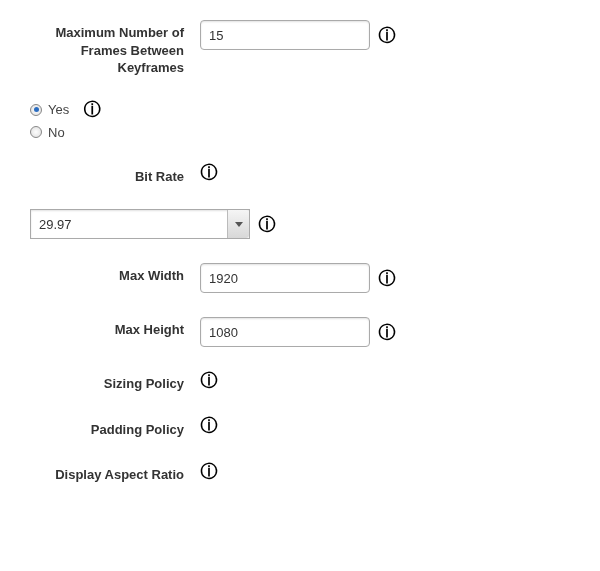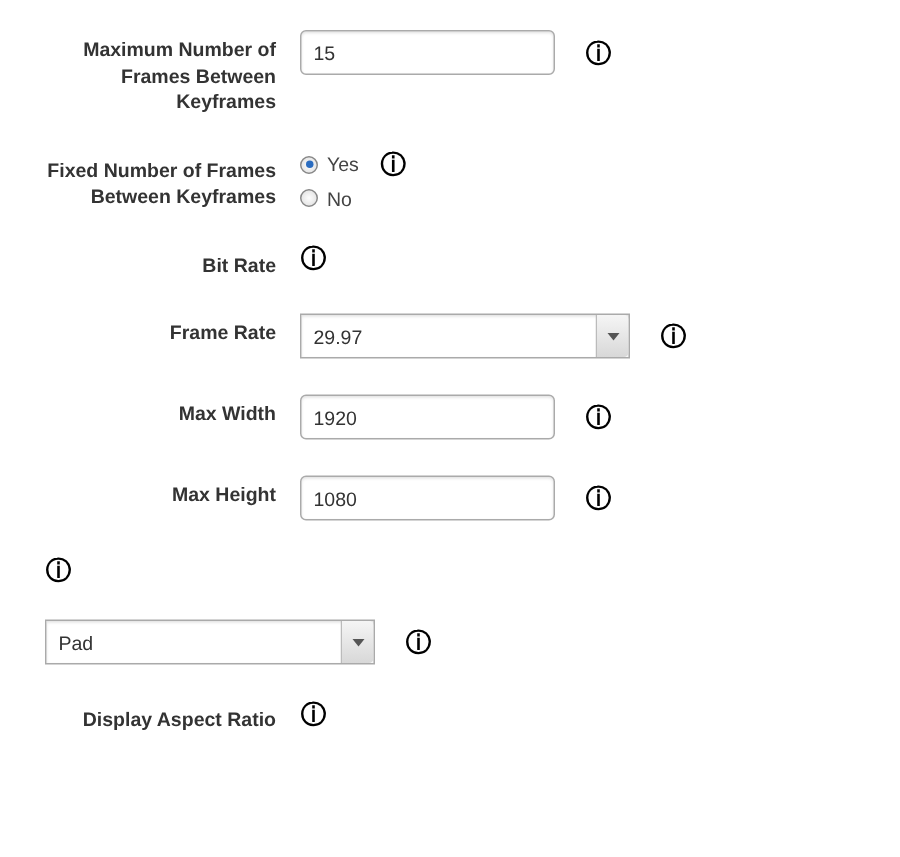--- a/index.html
+++ b/index.html
@@ -26,21 +26,21 @@
     text-align: right;
     font-weight: bold;
     color: #333;
     padding-right: 16px;
     line-height: 1.35;
     padding-top: 4px;
   }
   .control {
     display: flex;
     align-items: center;
-    gap: 20px;
+    gap: 8px;
   }
   .text-input {
     height: 30px;
     border: 1px solid #aaa;
     border-radius: 4px;
     padding: 0 8px;
     font-size: 13px;
     color: #333;
     box-shadow: inset 0 1px 2px rgba(0,0,0,0.12), 0 1px 0 #fff;
     background: #fff;
@@ -138,21 +138,20 @@
 
   <div class="row">
     <div class="label">Maximum Number of Frames Between Keyframes</div>
     <div class="control">
       <input class="text-input w-short" type="text" value="15" style="">
       <span class="info">ⓘ</span>
     </div>
   </div>
 
   <div class="row">
-    <div class="label">Fixed Number of Frames Between Keyframes</div>
     <div class="control">
       <div class="radio-row-inline">
         <div class="radio-col">
           <div class="radio-line">
             <span class="radio selected"></span>
             <span class="radio-label">Yes</span>
             <span class="info" style="margin-left:8px;">ⓘ</span>
           </div>
           <div class="radio-line">
             <span class="radio"></span>
@@ -164,21 +163,20 @@
   </div>
 
   <div class="row">
     <div class="label">Bit Rate</div>
     <div class="control">
       <span class="info">ⓘ</span>
     </div>
   </div>
 
   <div class="row">
-    <div class="label">Frame Rate</div>
     <div class="control">
       <div class="select-wrap">
         <input class="select-input" type="text" readonly="" value="29.97" style="">
         <div class="select-btn">
             <div class="caret"></div>
           </div>
       </div>
       <span class="info">ⓘ</span>
     </div>
   </div>
@@ -193,33 +191,29 @@
 
   <div class="row">
     <div class="label">Max Height</div>
     <div class="control">
       <input class="text-input w-short" type="text" value="1080" style="">
       <span class="info">ⓘ</span>
     </div>
   </div>
 
   <div class="row">
-    <div class="control">
-      <span class="info">ⓘ</span>
-    </div>
-  </div>
-
-  <div class="row">
-    <div class="control">
-      <div class="select-wrap">
-        <input class="select-input" type="text" readonly="" value="Pad" style="">
-        <div class="select-btn">
-            <div class="caret"></div>
-          </div>
-      </div>
+    <div class="label">Sizing Policy</div>
+    <div class="control">
+      <span class="info">ⓘ</span>
+    </div>
+  </div>
+
+  <div class="row">
+    <div class="label">Padding Policy</div>
+    <div class="control">
       <span class="info">ⓘ</span>
     </div>
   </div>
 
   <div class="row" style="margin-bottom:8px;">
     <div class="label">Display Aspect Ratio</div>
     <div class="control">
       <span class="info">ⓘ</span>
     </div>
   </div>

